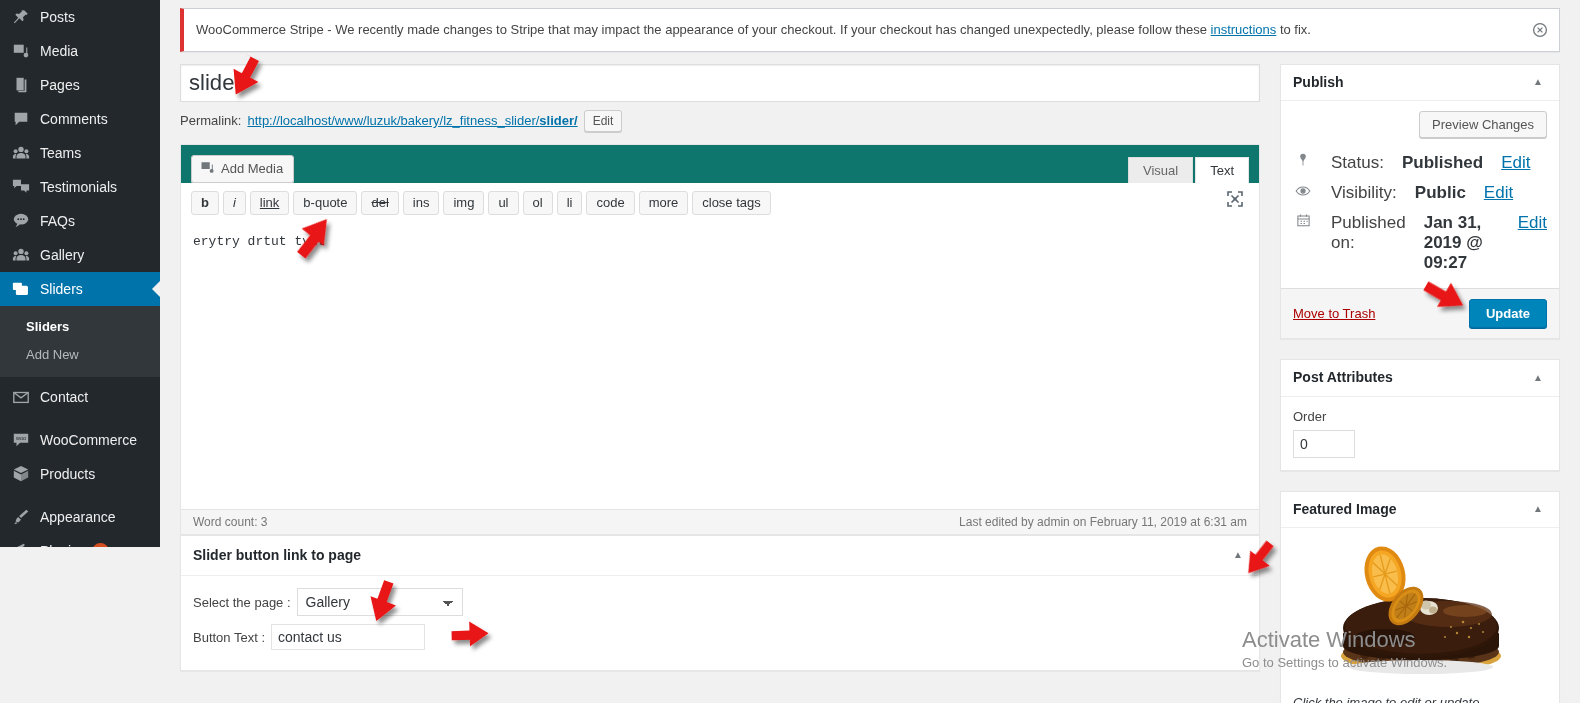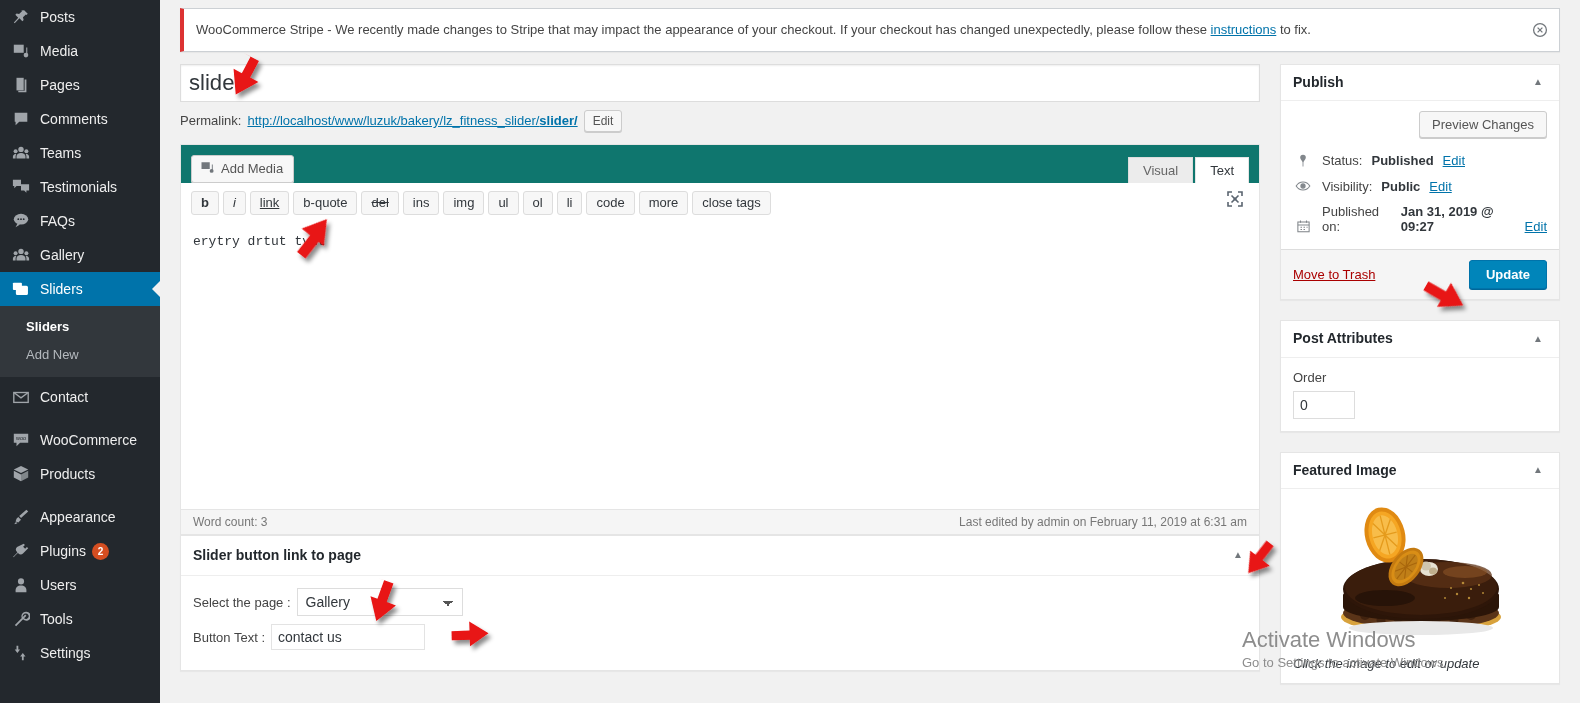--- a/index.html
+++ b/index.html
@@ -9,21 +9,21 @@
     overflow: hidden;
     background: #f1f1f1;
     font-family: "Liberation Sans", sans-serif;
     font-size: 13px;
     color: #444;
   }
   #app { position: relative; width: 1580px; height: 703px; display: flex; }
 
   
   #sidebar {
-    width: 160px; min-width: 160px; height: 703px;
+    width: 160px; min-width: 160px; height: 547px;
     background: #23282d; color: #eee;
     position: relative; overflow: hidden;
   }
   .menu-item {
     position: relative;
     display: flex; align-items: center;
     height: 34px; padding-left: 10px;
     color: #eee; font-size: 14px; line-height: 34px;
     cursor: pointer; white-space: nowrap;
   }
@@ -227,22 +227,22 @@
   .side-header .postbox-title { font-size: 14px; }
   .publish-body { padding: 10px 12px 10px 12px; }
   .preview-row { display: flex; justify-content: flex-end; margin-bottom: 10px; }
   .btn-preview {
     background: #f7f7f7; border: 1px solid #ccc;
     border-radius: 3px; padding: 5px 12px;
     font-size: 13px; color: #555; cursor: pointer;
     box-shadow: 0 1px 0 #ccc;
   }
   .misc-row {
-    display: flex; align-items: flex-end; gap: 9px;
-    padding: 5px 0; font-size: 13px; color: #444;
+    display: flex; align-items: flex-start; gap: 18px;
+    padding: 5px 0; font-size: 17px; color: #444;
   }
   .misc-row .mr-icon {
     width: 20px; min-width: 20px; color: #82878c;
     display: flex; align-items: center; justify-content: center;
   }
   .misc-row b { color: #32373c; }
   .misc-row a { color: #0073aa; text-decoration: underline; cursor: pointer; }
   .publish-actions {
     display: flex; align-items: center;
     justify-content: space-between;

